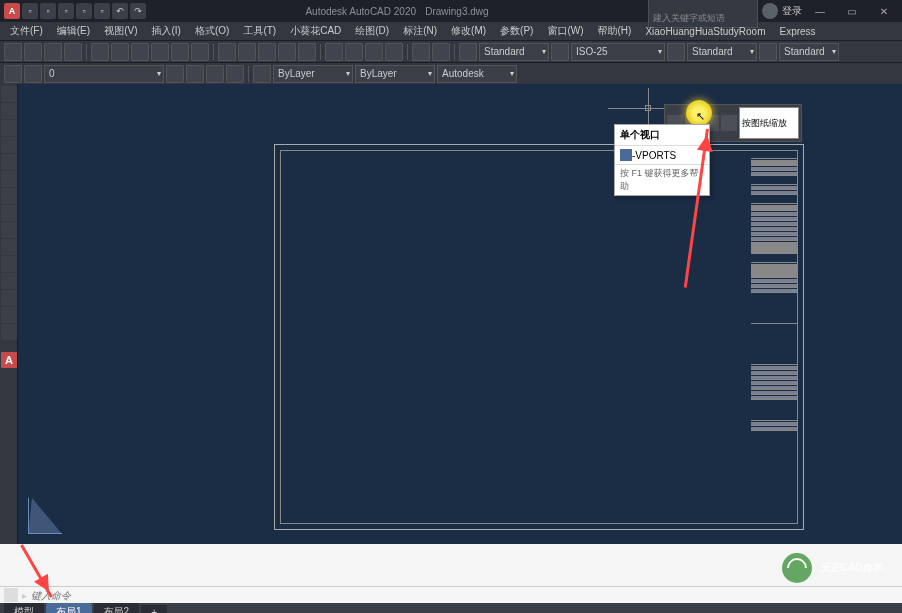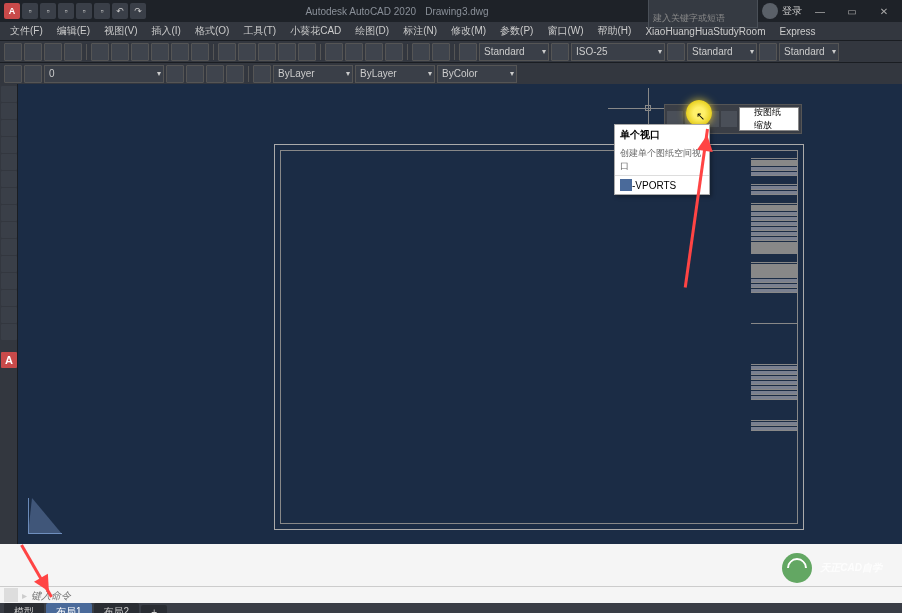--- a/index.html
+++ b/index.html
@@ -26,21 +26,21 @@
 .sb-icon.a{background:#c94a4a;color:#fff;display:flex;align-items:center;justify-content:center;font-weight:bold;font-size:11px;}
 .canvas-area{flex:1;background:#1b2c45;position:relative;overflow:hidden;}
 .paper-frame{position:absolute;left:256px;top:60px;width:530px;height:386px;border:1px solid #aaa;}
 .paper-inner{position:absolute;inset:5px;border:1px solid #888;}
 .title-block{position:absolute;right:0;top:0;bottom:0;width:46px;}
 .tb-row{border-bottom:1px solid #888;background:#7a8090;margin-bottom:1px;height:4px;}
 .tb-row.dark{background:#1b2c45;height:8px;}
 .tb-row.light{background:#888;height:6px;}
 .floating-toolbar{position:absolute;top:20px;right:100px;display:flex;align-items:center;gap:2px;background:#3a3e46;padding:2px;border:1px solid #555;}
 .ft-icon{width:16px;height:16px;background:#4a4f58;}
-.ft-dropdown{width:60px;height:24px;background:#fff;color:#000;font-size:9px;padding:0 14px;display:flex;align-items:center;border:1px solid #888;}
+.ft-dropdown{width:60px;height:32px;background:#fff;color:#000;font-size:9px;padding:0 2px;display:flex;align-items:center;border:1px solid #888;}
 .tooltip{position:absolute;top:40px;left:596px;background:#fff;border:1px solid #aaa;width:96px;box-shadow:2px 2px 4px rgba(0,0,0,.3);}
 .tt-title{background:#fff;color:#000;padding:3px 5px;font-size:10px;font-weight:bold;}
 .tt-sub{color:#666;padding:2px 5px;font-size:9px;}
 .tt-cmd{padding:3px 5px;font-size:9px;color:#000;display:flex;align-items:center;border-top:1px solid #ddd;}
 .tt-cmd-icon{width:12px;height:12px;background:#4a6a9a;}
 .tt-help{padding:2px 5px;font-size:9px;color:#666;border-top:1px solid #ddd;}
 .highlight-circle{position:absolute;top:16px;left:668px;width:26px;height:26px;background:radial-gradient(circle,#fff06a 30%,#e8d020 70%);border-radius:50%;box-shadow:0 0 8px rgba(255,220,50,.8);}
 .cursor-arrow{position:absolute;top:26px;left:678px;font-size:11px;color:#000;z-index:10;}
 .crosshair{position:absolute;top:-2px;left:590px;width:80px;height:40px;pointer-events:none;}
 .ch-h{position:absolute;top:26px;left:0;width:80px;height:1px;background:#888;}
@@ -152,21 +152,21 @@
   <div class="tb-icon"></div>
   <div class="tb-dropdown" style="width:120px">0</div>
   <div class="tb-icon"></div>
   <div class="tb-icon"></div>
   <div class="tb-icon"></div>
   <div class="tb-icon"></div>
   <div class="tb-sep"></div>
   <div class="tb-icon"></div>
   <div class="tb-dropdown" style="width:80px">ByLayer</div>
   <div class="tb-dropdown" style="width:80px">ByLayer</div>
-  <div class="tb-dropdown" style="width:80px">ByColor</div>
+  <div class="tb-dropdown" style="width:80px">Autodesk</div>
 </div>
 
 <div class="main">
   <div class="sidebar-left">
     <div class="sb-icon"></div>
     <div class="sb-icon"></div>
     <div class="sb-icon"></div>
     <div class="sb-icon"></div>
     <div class="sb-icon"></div>
     <div class="sb-icon"></div>
@@ -236,25 +236,25 @@
       <div class="ft-icon"></div>
       <div class="ft-icon"></div>
       <div class="ft-dropdown">按图纸缩放</div>
     </div>
 
     <div class="highlight-circle"></div>
     <div class="cursor-arrow">↖</div>
 
     <div class="tooltip">
       <div class="tt-title">单个视口</div>
-      <div class="tt-sub">创建单个图纸空间视口</div>
       <div class="tt-cmd">
         <div class="tt-cmd-icon"></div>
         <span>-VPORTS</span>
       </div>
+      <div class="tt-help">按 F1 键获得更多帮助</div>
     </div>
 
     <div class="red-arrow1"></div>
 
     <div class="ucs-icon">
       <div class="ucs-line"></div>
       <div class="ucs-tri"></div>
     </div>
   </div>
 </div>

